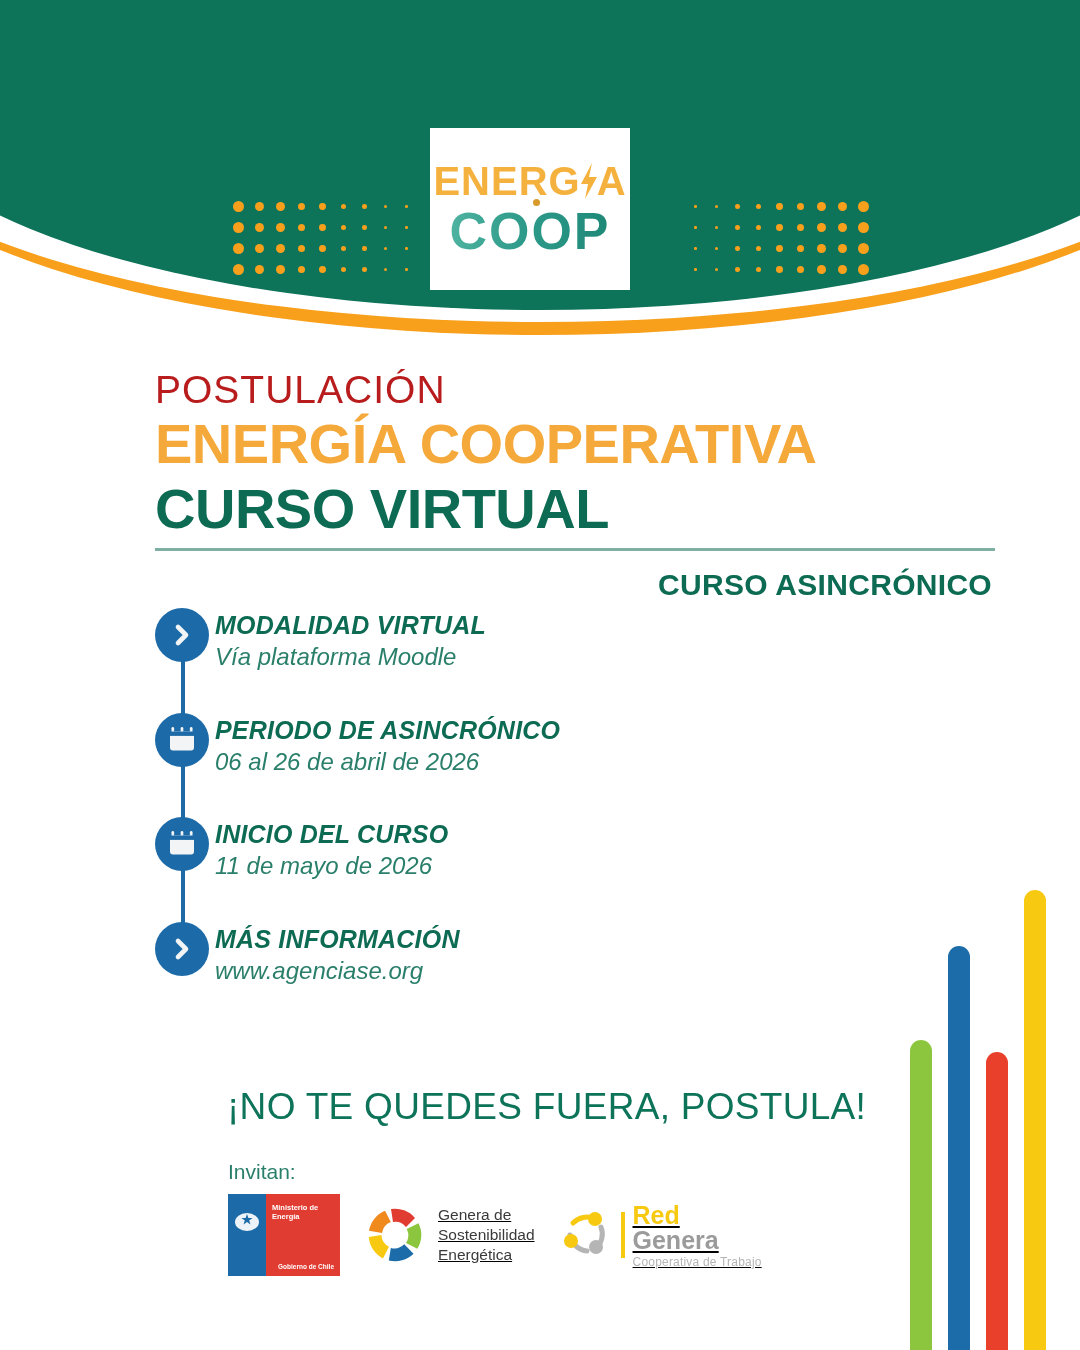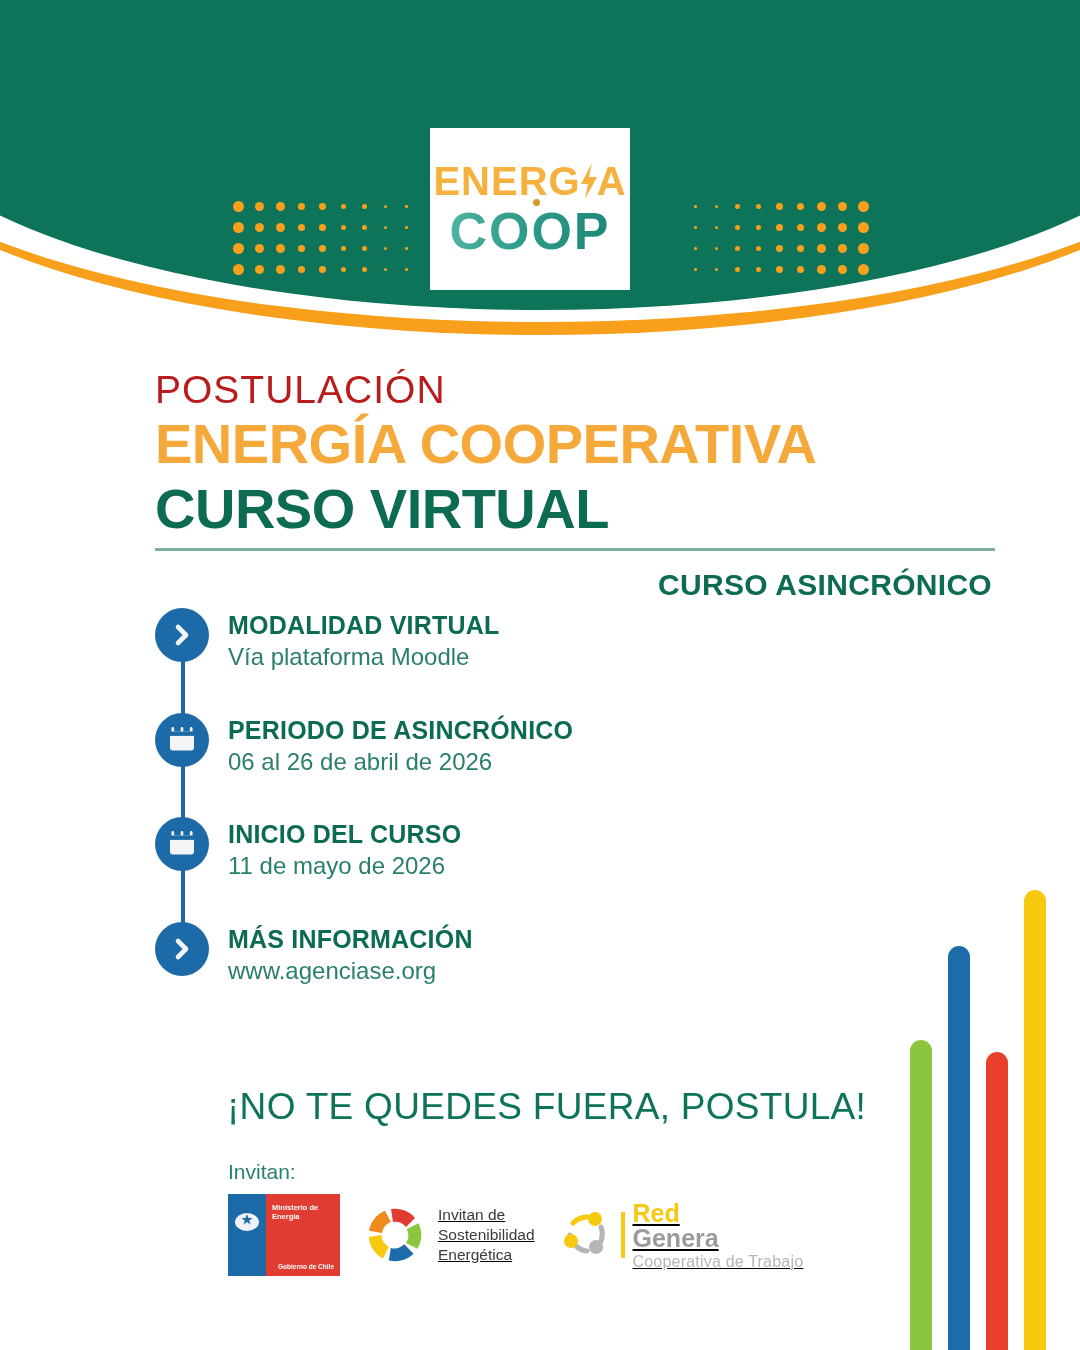--- a/index.html
+++ b/index.html
@@ -71,21 +71,21 @@
 
   
   #timeline { position:absolute; left:155px; top:608px; width:700px; z-index:6; }
   #timeline-rail { position:absolute; left:26px; top:30px; width:4px; height:330px; background:#1C6BA8; }
   .tl-item { position:relative; display:flex; align-items:flex-start; margin-bottom:40px; }
   .tl-icon {
     position:relative; z-index:2; flex:0 0 54px; width:54px; height:54px;
     border-radius:50%; background:#1C6BA8;
     display:flex; align-items:center; justify-content:center;
   }
-  .tl-text { margin-left:19px; padding-top:2px; }
+  .tl-text { margin-left:6px; padding-top:2px;font-style:italic; }
   .tl-title { font-size:25px; font-weight:bold; color:#0C6B52; letter-spacing:0.2px; line-height:1.2; }
   .tl-sub { font-size:24px; color:#2A7F6B; line-height:1.28; margin-top:2px; font-weight:400; }
 
   
   #cta { position:absolute; left:227px; top:1086px; font-size:37px; color:#0D7359; letter-spacing:0.3px; z-index:6; }
 
   
   #sponsors { position:absolute; left:228px; top:1160px; z-index:6; }
   #invitan { font-size:21px; color:#2A7F6B; margin-bottom:10px; }
   #sponsor-row { display:flex; align-items:center;text-decoration:underline; }
@@ -106,21 +106,21 @@
   #ag-mark { width:66px; height:66px; position:relative; }
   #ag-text { margin-left:10px; font-size:15.5px; color:#3A3A3A; line-height:1.28; }
 
   
   #logo-redgenera { display:flex; align-items:center; margin-left:26px; }
   #rg-mark { width:52px; height:52px; position:relative; }
   #rg-bar { width:4px; height:46px; background:#F7C911; margin:0 8px; }
   #rg-words { line-height:1; }
   #rg-red { font-size:25px; font-weight:bold; color:#F7C911; line-height:1.02; }
   #rg-genera { font-size:25px; font-weight:bold; color:#9B9B9B; line-height:1.02; }
-  #rg-sub { font-size:16px; color:#B5B5B5; margin-top:2px; letter-spacing:0.2px; }
+  #rg-sub { font-size:12px; color:#B5B5B5; margin-top:2px; letter-spacing:0.2px; }
 
   
   #bars { position:absolute; right:0; bottom:0; width:180px; height:500px; z-index:2; }
   .bar { position:absolute; bottom:0; width:22px; border-radius:11px 11px 0 0; }
 </style>
 </head>
 <body>
 
 <div id="header-band">
   <div id="header-green"></div>
@@ -454,21 +454,21 @@
         <g transform="translate(33,33)">
           <path d="M -4,-26 A 26,26 0 0 1 20,-17 L 11,-8 A 14,14 0 0 0 -2,-13 Z" fill="#E03C31" transform="rotate(0)"></path>
           <path d="M -4,-26 A 26,26 0 0 1 20,-17 L 11,-8 A 14,14 0 0 0 -2,-13 Z" fill="#8CC63E" transform="rotate(72)"></path>
           <path d="M -4,-26 A 26,26 0 0 1 20,-17 L 11,-8 A 14,14 0 0 0 -2,-13 Z" fill="#1B6CA8" transform="rotate(144)"></path>
           <path d="M -4,-26 A 26,26 0 0 1 20,-17 L 11,-8 A 14,14 0 0 0 -2,-13 Z" fill="#F7C911" transform="rotate(216)"></path>
           <path d="M -4,-26 A 26,26 0 0 1 20,-17 L 11,-8 A 14,14 0 0 0 -2,-13 Z" fill="#F08A1C" transform="rotate(288)"></path>
           <circle cx="0" cy="0" r="7.5" fill="#ffffff"></circle>
         </g>
       </svg>
       <div id="ag-text">
-        <div>Invitan de</div>
+        <div>Genera de</div>
         <div>Sostenibilidad</div>
         <div>Energética</div>
       </div>
     </div>
 
     <div id="logo-redgenera">
       <svg id="rg-mark" viewBox="0 0 52 52">
         <path d="M 12 14 A 19 19 0 0 1 34 10" stroke="#F7C911" stroke-width="5" fill="none" stroke-linecap="round"></path>
         <path d="M 40 18 A 19 19 0 0 1 34 40" stroke="#B5B5B5" stroke-width="5" fill="none" stroke-linecap="round"></path>
         <path d="M 26 42 A 19 19 0 0 1 9 26" stroke="#B5B5B5" stroke-width="5" fill="none" stroke-linecap="round"></path>

